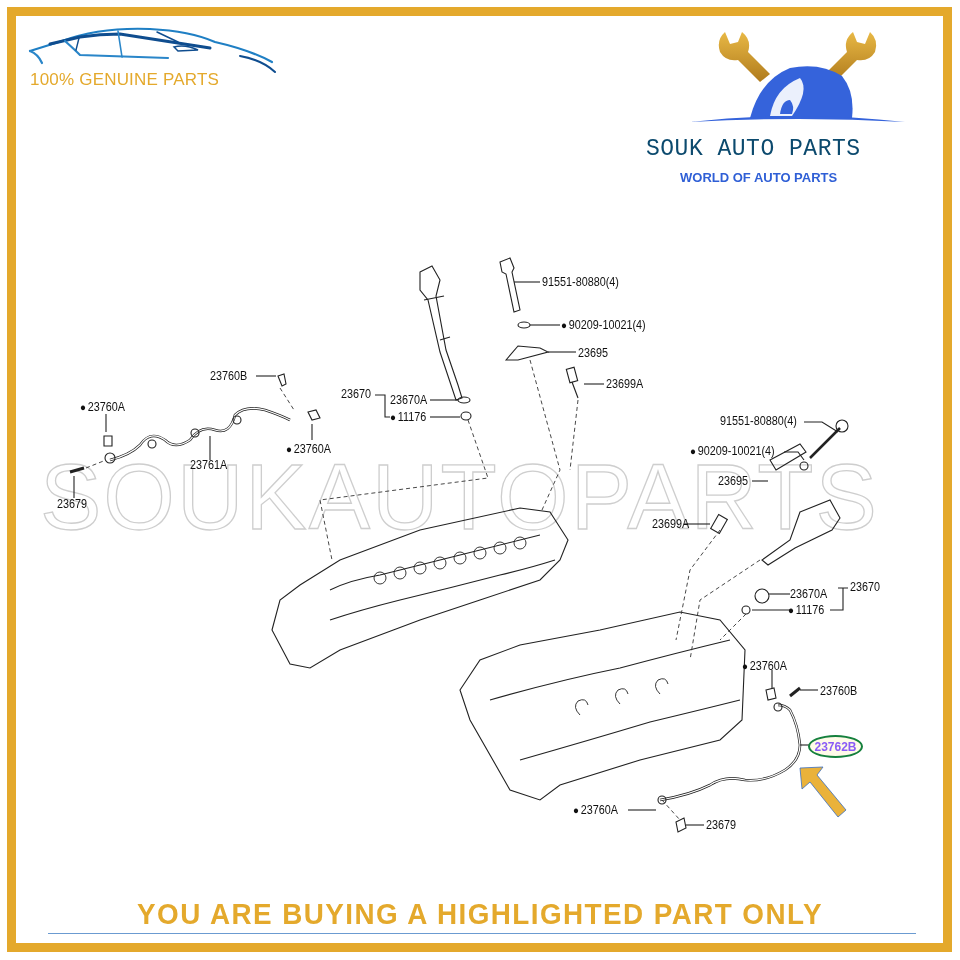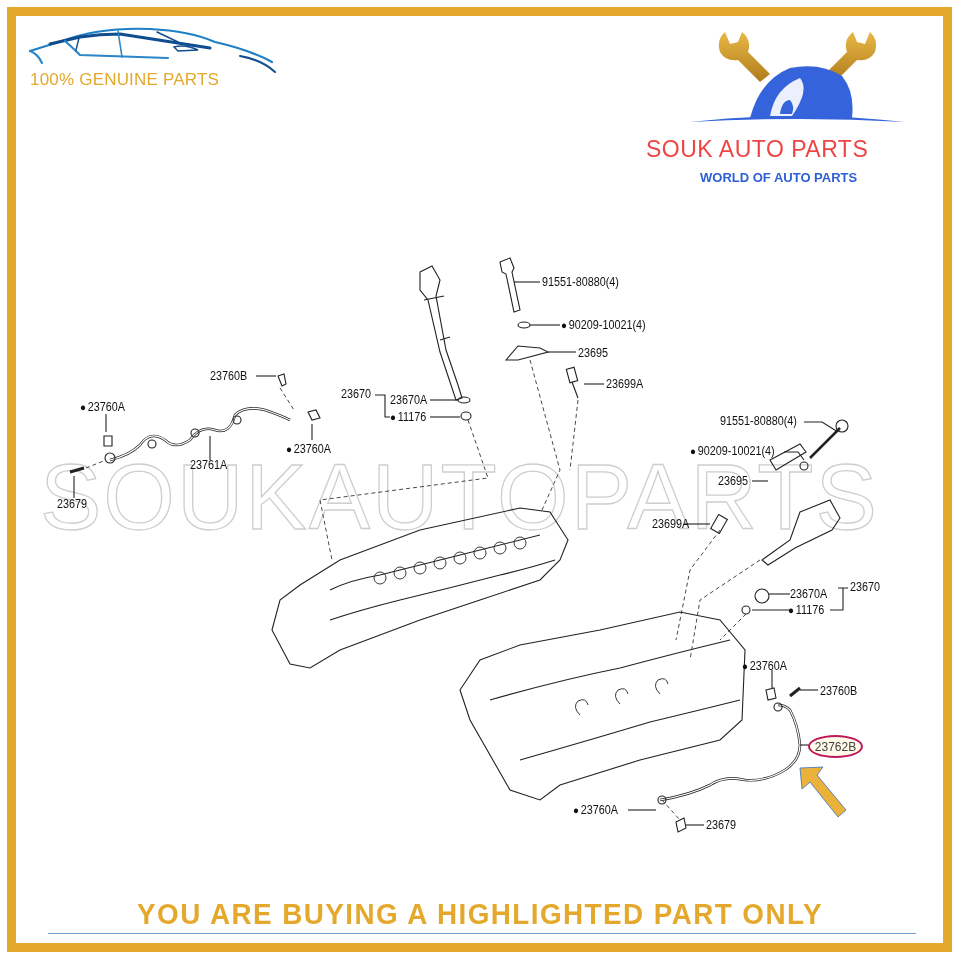--- a/index.html
+++ b/index.html
@@ -1,25 +1,25 @@
 <!DOCTYPE html>
 <html><head>
 <meta charset="utf-8">
 <style>
   html, body { margin:0; padding:0; background:#ffffff; }
   body { width:960px; height:960px; position:relative; overflow:hidden; font-family:"Liberation Sans", sans-serif; }
   .frame { position:absolute; left:7px; top:7px; width:927px; height:927px; border:9px solid #e4a92c; box-sizing:content-box; }
   .abs { position:absolute; }
   .brand-left-text { left:30px; top:70px; font-size:17px; font-weight:400; color:#e4a92c; letter-spacing:0.2px; white-space:nowrap; }
-  .souk-title { left:646px; top:136px; font-size:23px; color:#ef4444; letter-spacing:0.5px; white-space:nowrap; font-family:Liberation Sans, sans-serif; font-weight:400; }
-  .souk-sub { left:700px; top:170px; font-size:13px; font-weight:700; color:#2f5fd6; white-space:nowrap; }
+  .souk-title { left:646px; top:136px; font-size:23px; color:#0c4a6e; letter-spacing:0.5px; white-space:nowrap; font-family:Liberation Mono, monospace; font-weight:400; }
+  .souk-sub { left:680px; top:170px; font-size:13px; font-weight:700; color:#2f5fd6; white-space:nowrap; }
   .watermark { left:40px; top:445px; font-size:92px; font-weight:400; color:rgba(255,255,255,0); -webkit-text-stroke:1.3px rgba(190,190,190,0.75); letter-spacing:2px; white-space:nowrap; font-family:"Liberation Sans", sans-serif; }
   .callout { font-family:"Liberation Sans Narrow", "Liberation Sans", sans-serif; font-size:12px; color:#111; white-space:nowrap; transform:scaleX(0.9); transform-origin:left center; }
   .dot::before { content:"●"; font-size:11px; margin-right:2px; }
-  .highlight-oval { left:808px; top:735px; width:55px; height:23px; border:2px solid #be185d; border-radius:50%; background:#fffbe8; display:flex; align-items:center; justify-content:center; font-size:12px; color:#404040; box-sizing:border-box; }
+  .highlight-oval { left:808px; top:735px; width:55px; height:23px; border:2px solid #15803d; border-radius:50%; background:#fffbe8; display:flex; align-items:center; justify-content:center; font-size:12px; color:#8b5cf6; box-sizing:border-box;font-weight:bold; }
   .bottom-text { left:0; width:960px; top:898px; text-align:center; font-size:29px; font-weight:700; color:#e4a92c; letter-spacing:1.5px; white-space:nowrap; transform:scaleX(0.96); }
   .bottom-rule { left:48px; top:933px; width:868px; height:1px; background:#6b9bd1; }
   svg { position:absolute; left:0; top:0; }
 </style>
 </head>
 <body>
 
 <div class="frame"></div>
 
 <svg width="960" height="960" style="pointer-events:none">

